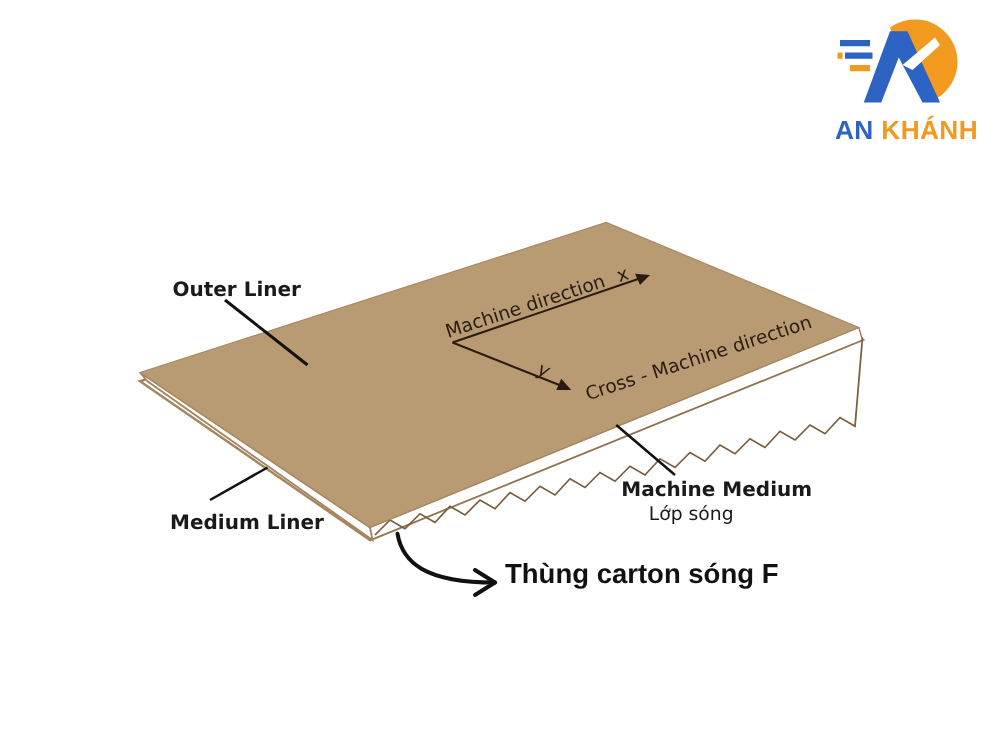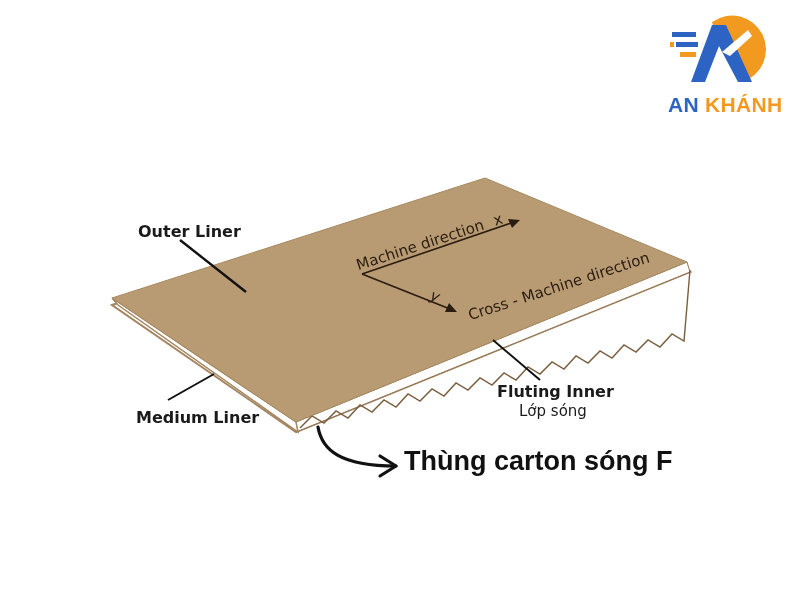--- a/index.html
+++ b/index.html
@@ -2,21 +2,21 @@
 <html><head>
 <meta charset="utf-8">
 <style>
   html,body{margin:0;padding:0;background:#ffffff;}
   .canvas{position:relative;width:788px;height:600px;overflow:hidden;background:#ffffff;font-family:"DejaVu Sans","Liberation Sans",sans-serif;}
   svg.diagram{position:absolute;left:0;top:0;}
   .lbl{position:absolute;color:#1a1a1a;white-space:nowrap;}
   .lbl-vn{font-size:15px;}
   .lbl-en{font-size:16px;font-weight:bold;}
   .rot{position:absolute;color:#2a1c10;font-size:15px;white-space:nowrap;transform-origin:0 0;}
-  .title{position:absolute;left:404px;top:446px;font-family:"Liberation Sans",sans-serif;font-weight:bold;font-size:27px;color:#111;}
+  .title{position:absolute;left:404px;top:446px;font-family:"Liberation Sans",sans-serif;font-weight:bold;font-size:22px;color:#111;}
   .logo-text{position:absolute;left:668px;top:93px;font-family:"Liberation Sans",sans-serif;font-weight:bold;font-size:21px;letter-spacing:0.3px;}
   .logo-text .an{color:#2d64c4;}
   .logo-text .kh{color:#f29a1f;}
 </style>
 </head>
 <body>
 
 <div class="canvas">
 
   <svg class="diagram" width="800" height="600" viewBox="0 0 800 600">
@@ -63,19 +63,19 @@
 
   <div class="lbl lbl-en" style="left:138px;top:222px;">Outer Liner</div>
 
   <div class="rot" style="left:354px;top:257px;transform:rotate(-18deg);">
     <span>Machine direction</span>
     <span style="margin-left:6px">x</span>
   </div>
   <div class="rot" style="left:434px;top:286px;transform:rotate(20deg);font-style:italic;">y</div>
   <div class="rot" style="left:466px;top:307px;transform:rotate(-18deg);">Cross - Machine direction</div>
 
-  <div class="lbl lbl-en" style="left:497px;top:382px;">Fluting Inner</div>
+  <div class="lbl lbl-en" style="left:497px;top:382px;">Machine Medium</div>
   <div class="lbl lbl-vn" style="left:519px;top:402px;">Lớp sóng</div>
 
   <div class="lbl lbl-en" style="left:136px;top:408px;">Medium Liner</div>
 
   <div class="title">Thùng carton sóng F</div>
 </div>
 
 </body></html>

